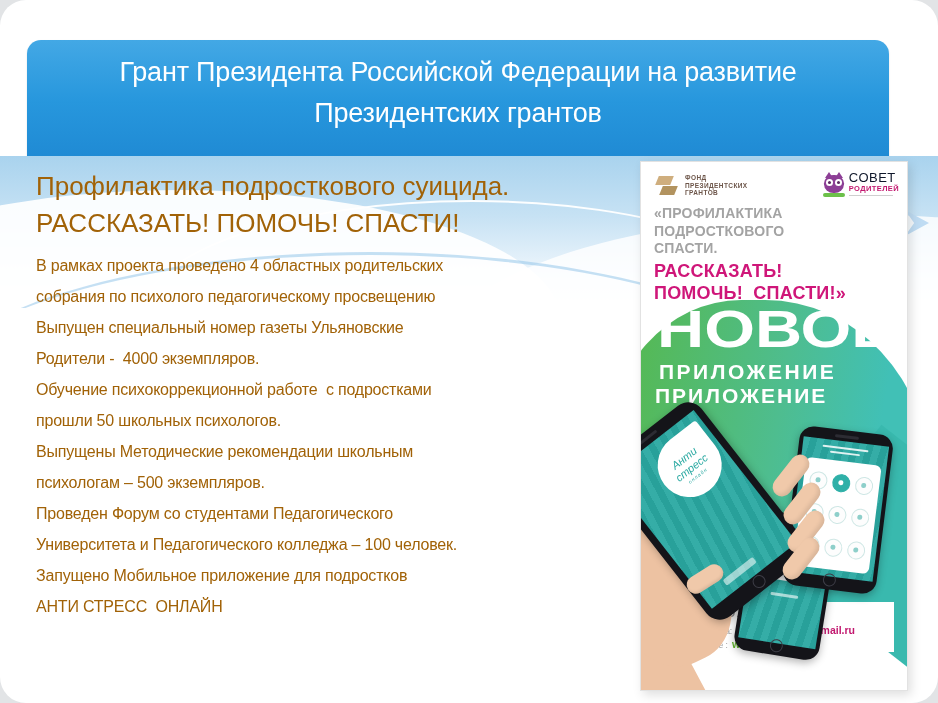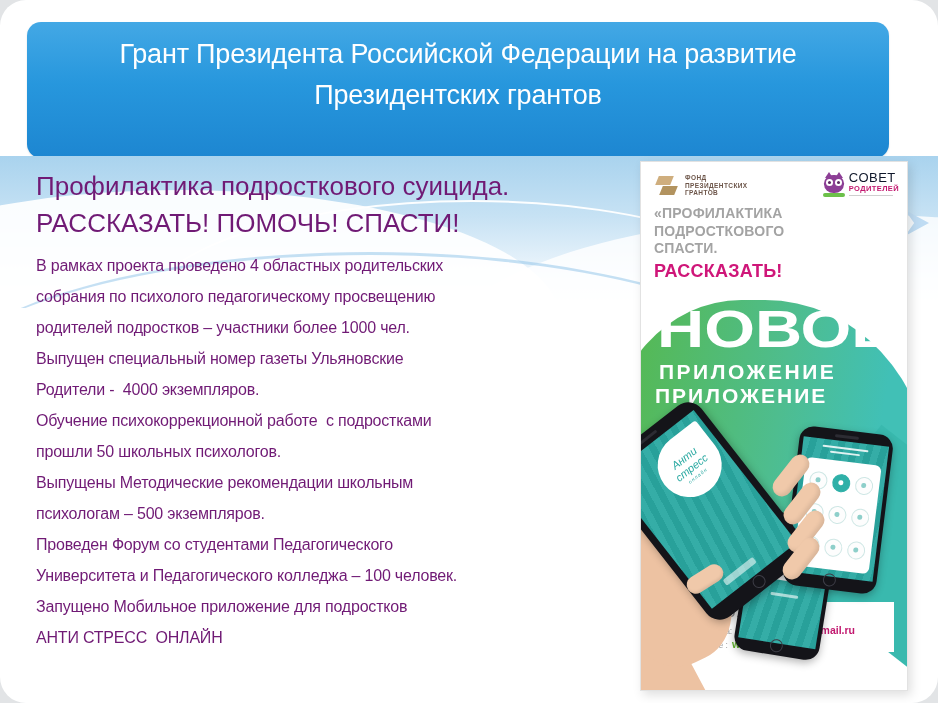--- a/index.html
+++ b/index.html
@@ -6,21 +6,21 @@
   body{
     width:938px;height:703px;position:relative;overflow:hidden;
     background:#e2e4e6;
     font-family:"Liberation Sans", sans-serif;
     -webkit-font-smoothing:antialiased;
   }
   .slide{position:absolute;inset:0;background:#fff;border-radius:26px;overflow:hidden;}
 
   
   .header{
-    position:absolute;left:27px;top:22px;width:862px;height:136px;
+    position:absolute;left:27px;top:40px;width:862px;height:136px;
     border-radius:14px;
     background:linear-gradient(180deg,#43a8e5 0%,#2797dd 45%,#1d86d1 100%);
     box-shadow:0 1px 2px rgba(0,0,0,.12);
   }
   .header .title{padding-top:12px;text-align:center;}
   .header .title div{
     color:#ffffff;font-size:27px;line-height:41px;font-weight:400;
     letter-spacing:-.2px;white-space:pre;
   }
 
@@ -28,21 +28,21 @@
   .waveband{position:absolute;left:0;top:156px;width:938px;height:152px;overflow:hidden;
     background:linear-gradient(180deg,#a9d3ee 0%,#c7e2f4 40%,#eef6fc 78%,#ffffff 100%);}
   .waveband .wv1{position:absolute;left:-200px;top:34px;width:760px;height:260px;background:#fff;opacity:.92;border-radius:50%;}
   .waveband .wv2{position:absolute;left:430px;top:58px;width:840px;height:300px;background:#fff;opacity:.82;border-radius:50%;}
   .waveband .wv3{position:absolute;left:140px;top:44px;width:660px;height:230px;border:2px solid rgba(255,255,255,.95);border-radius:50%;}
   .waveband .wv4{position:absolute;left:-80px;top:96px;width:900px;height:300px;border-top:3px solid rgba(150,198,233,.55);border-radius:50%;}
   .waveband .chev{position:absolute;left:905px;top:54px;width:24px;height:26px;background:#bfdcf3;
     clip-path:polygon(0 0,100% 50%,0 100%,38% 50%);}
 
   
-  .content{position:absolute;left:36px;top:168px;width:612px;z-index:3;color:#701a75;}
+  .content{position:absolute;left:36px;top:168px;width:612px;z-index:3;color:#a16207;}
   .content .heading div{font-size:26px;line-height:37px;white-space:pre;}
   .content .bodytext{margin-top:8px;}
   .content .bodytext div{font-size:16px;line-height:31px;letter-spacing:-.2px;white-space:pre;}
 
   
   .poster{position:absolute;left:640px;top:161px;width:266px;height:528px;background:#fff;
     border:1px solid #e2e2e2;box-shadow:3px 4px 10px rgba(0,0,0,.13);overflow:hidden;z-index:4;}
 
   
   .fpg{position:absolute;left:13px;top:12px;display:flex;align-items:center;gap:5px;z-index:2;}
@@ -155,21 +155,20 @@
   </div>
 
   <div class="content">
     <div class="heading">
         <div>Профилактика подросткового суицида.</div>
         <div>РАССКАЗАТЬ! ПОМОЧЬ! СПАСТИ!</div>
       </div>
     <div class="bodytext">
         <div>В рамках проекта проведено 4 областных родительских</div>
         <div>собрания по психолого педагогическому просвещению</div>
-        <div>родителей подростков – участники более 1000 чел.</div>
         <div>Выпущен специальный номер газеты Ульяновские</div>
         <div>Родители -  4000 экземпляров.</div>
         <div>Обучение психокоррекционной работе  с подростками</div>
         <div>прошли 50 школьных психологов.</div>
         <div>Выпущены Методические рекомендации школьным</div>
         <div>психологам – 500 экземпляров.</div>
         <div>Проведен Форум со студентами Педагогического</div>
         <div>Университета и Педагогического колледжа – 100 человек.</div>
         <div>Запущено Мобильное приложение для подростков</div>
         <div>АНТИ СТРЕСС  ОНЛАЙН</div>
@@ -207,20 +206,21 @@
     </div>
 
     <div class="quote">
         <div>«ПРОФИЛАКТИКА</div>
         <div>ПОДРОСТКОВОГО</div>
         <div>СПАСТИ.</div>
       </div>
 
     <div class="slogan">
         <div>РАССКАЗАТЬ!</div>
+        <div>ПОМОЧЬ!  СПАСТИ!»</div>
       </div>
 
     <div class="blob"></div>
     <div class="tealdiag"></div>
     <div class="bw1">НОВОЕ</div>
     <div class="bw2">ПРИЛОЖЕНИЕ</div>
     <div class="bw3">ПРИЛОЖЕНИЕ</div>
 
     <div class="arm"></div>
     <div class="palm"></div>

